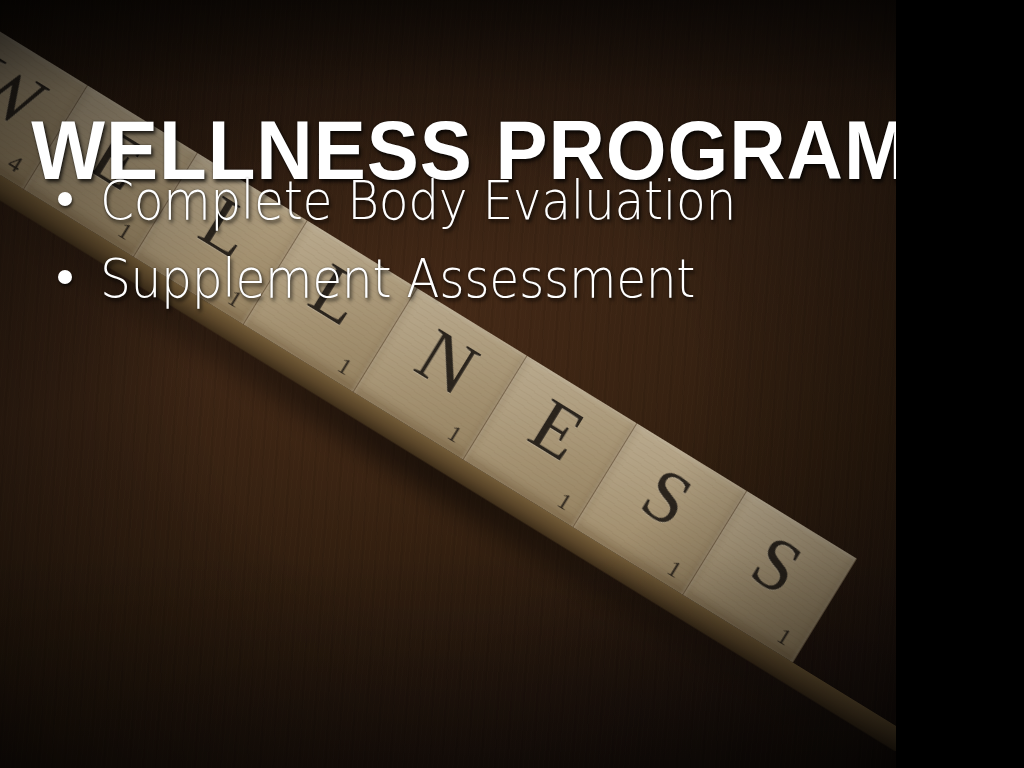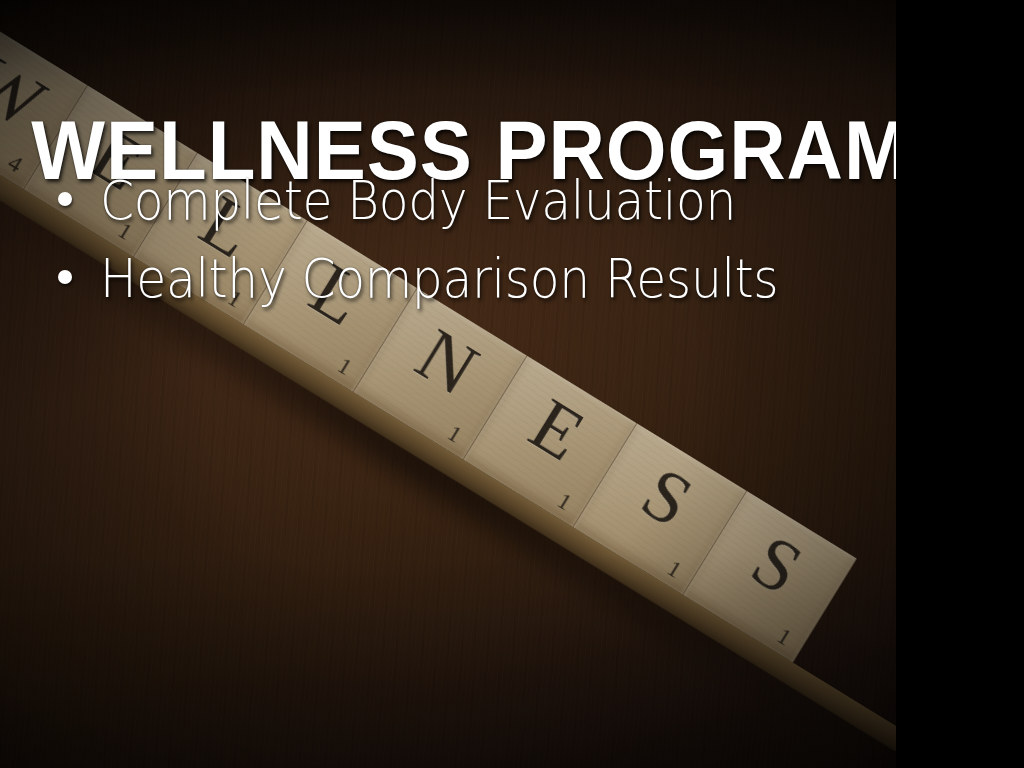--- a/index.html
+++ b/index.html
@@ -251,18 +251,18 @@
 
     <h1 id="slide-title">WELLNESS PROGRAM</h1>
 
     <ul id="bullet-list">
       <li class="bullet-item">
         <span class="bullet-dot"></span>
         <span class="bullet-text">Complete Body Evaluation</span>
       </li>
       <li class="bullet-item">
         <span class="bullet-dot"></span>
-        <span class="bullet-text">Healthy Comparison Results</span>
+        <span class="bullet-text">Supplement Assessment</span>
       </li>
     </ul>
 
   </div>
 </div>
 
 </body></html>

